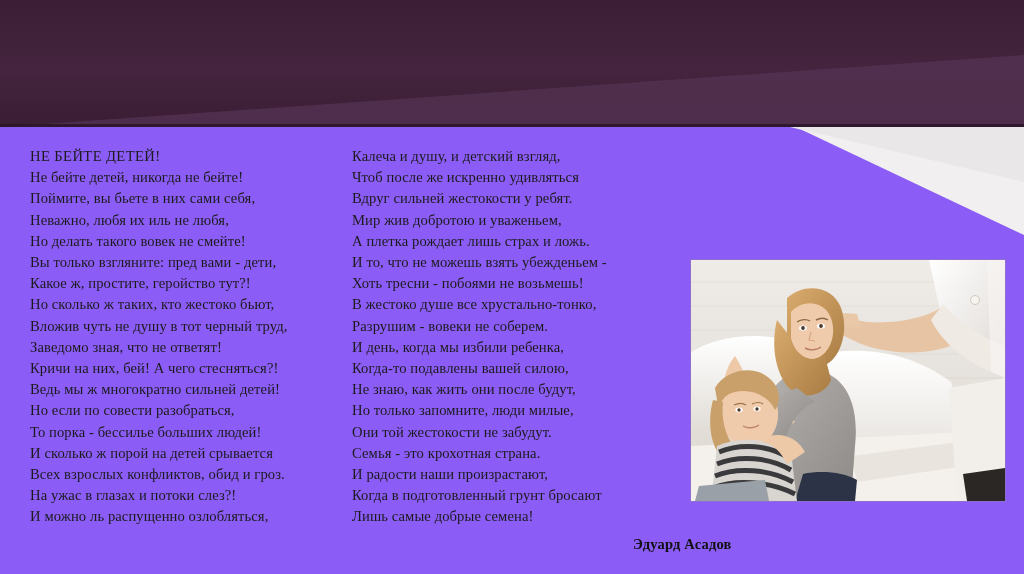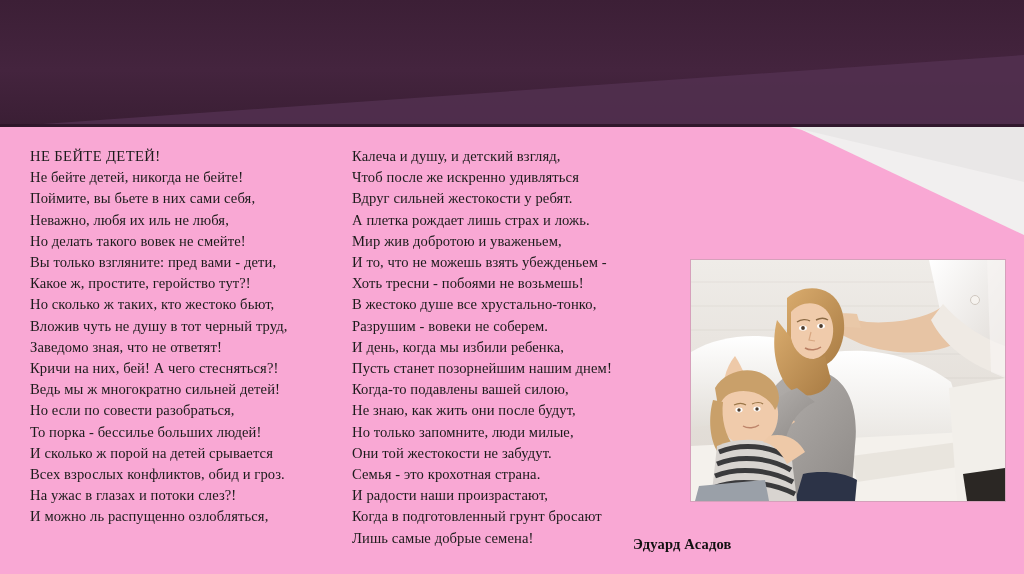--- a/index.html
+++ b/index.html
@@ -5,21 +5,21 @@
 <style>
   html, body {
     margin: 0;
     padding: 0;
     background: #ffffff;
   }
   #slide {
     position: relative;
     width: 1024px;
     height: 574px;
-    background: #f9a8d4;
+    background: #8b5cf6;
     overflow: hidden;
     font-family: "Liberation Serif", "DejaVu Serif", serif;
   }
 
   
   .header-band {
     position: absolute;
     left: 0; top: 0;
     width: 1024px;
     height: 127px;
@@ -136,28 +136,27 @@
       <span class="line">И сколько ж порой на детей срывается</span>
       <span class="line">Всех взрослых конфликтов, обид и гроз.</span>
       <span class="line">На ужас в глазах и потоки слез?!</span>
       <span class="line">И можно ль распущенно озлобляться,</span>
     </div>
 
   <div class="poem poem-right">
       <span class="line">Калеча и душу, и детский взгляд,</span>
       <span class="line">Чтоб после же искренно удивляться</span>
       <span class="line">Вдруг сильней жестокости у ребят.</span>
+      <span class="line">Мир жив добротою и уваженьем,</span>
       <span class="line">А плетка рождает лишь страх и ложь.</span>
-      <span class="line">Мир жив добротою и уваженьем,</span>
       <span class="line">И то, что не можешь взять убежденьем -</span>
       <span class="line">Хоть тресни - побоями не возьмешь!</span>
       <span class="line">В жестоко душе все хрустально-тонко,</span>
       <span class="line">Разрушим - вовеки не соберем.</span>
       <span class="line">И день, когда мы избили ребенка,</span>
-      <span class="line">Пусть станет позорнейшим нашим днем!</span>
       <span class="line">Когда-то подавлены вашей силою,</span>
       <span class="line">Не знаю, как жить они после будут,</span>
       <span class="line">Но только запомните, люди милые,</span>
       <span class="line">Они той жестокости не забудут.</span>
       <span class="line">Семья - это крохотная страна.</span>
       <span class="line">И радости наши произрастают,</span>
       <span class="line">Когда в подготовленный грунт бросают</span>
       <span class="line">Лишь самые добрые семена!</span>
     </div>
 

